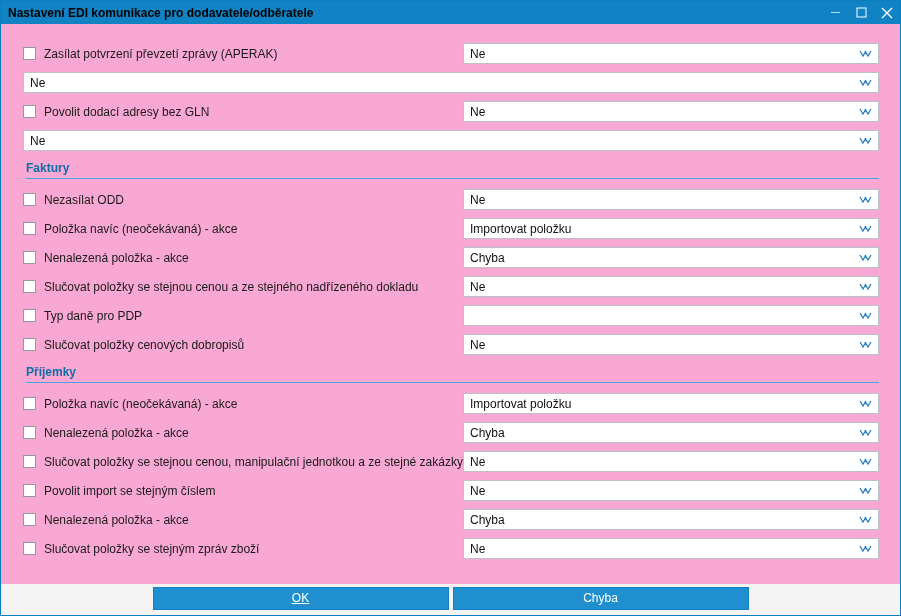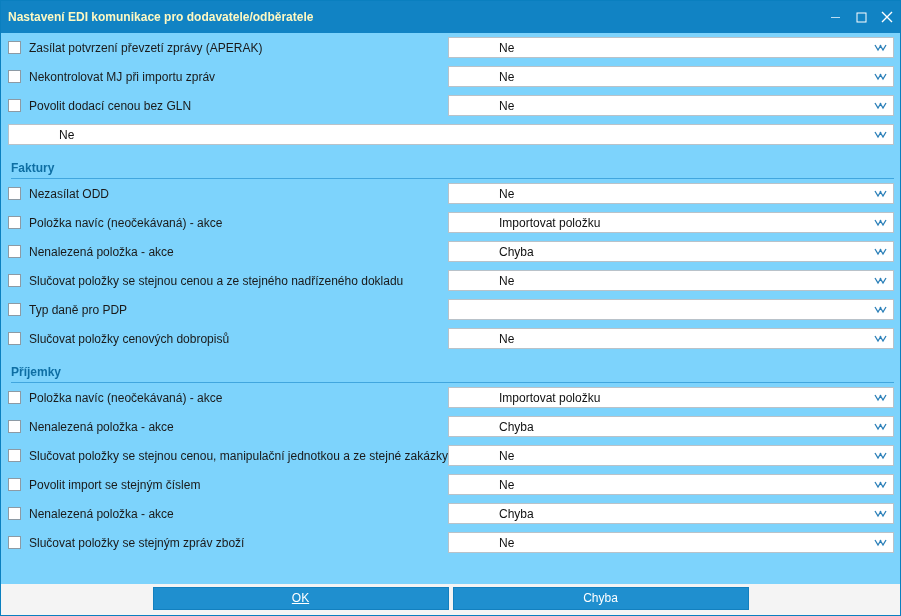--- a/index.html
+++ b/index.html
@@ -49,23 +49,23 @@
     top: 1px;
     right: 8px;
     font-size: 12px;
     color: #8fa0ad;
     letter-spacing: 8px;
   }
 
   
   .titlebar {
     position: relative;
-    height: 32px;
+    height: 23px;
     background: #1183c4;
-    color: #fef9c3;
+    color: #000000;
     display: flex;
     align-items: center;
     z-index: 5;
     flex: 0 0 auto;
   }
   .titlebar .title {
     font-size: 12px;
     font-weight: bold;
     padding-left: 7px;
     white-space: nowrap;
@@ -85,22 +85,22 @@
     color: #eaf4fb;
     font-size: 13px;
     line-height: 1;
   }
   .titlebar .win-btn.minimize { color: #bcddf2; font-size: 11px; }
   .titlebar .win-btn svg { display: block; }
 
   
   .content {
     flex: 1 1 auto;
-    padding: 0;
-    background: #7dd3fc;
+    padding: 15px;
+    background: #f9a8d4;
     position: relative;
   }
 
   .row {
     display: flex;
     align-items: center;
     height: 29px;
     padding: 0 6px 0 7px;
     box-sizing: border-box;
   }
@@ -135,41 +135,40 @@
     border: 1px solid #b9c2c9;
     background: #ffffff;
     display: flex;
     align-items: center;
   }
   .combo .val {
     padding-left: 6px;
     font-size: 12px;
     color: #111111;
     white-space: nowrap;
-    margin-left: 44px;
   }
   .combo .arrow {
     position: absolute;
     right: 6px;
     top: 0;
     height: 21px;
     display: flex;
     align-items: center;
     color: #2a7fb8;
   }
   .combo .arrow svg { display: block; }
 
   
   .section {
     height: 30px;
     padding: 0 6px 0 10px;
     box-sizing: border-box;
     display: flex;
     flex-direction: column;
-    justify-content: flex-end;
+    justify-content: center;
   }
   .section .stitle {
     font-size: 12px;
     font-weight: bold;
     color: #0e6ea3;
     padding-bottom: 3px;
   }
   .section .sline {
     height: 1px;
     background: #41a6de;
@@ -243,37 +242,33 @@
       <div class="combo">
         <div class="val">Ne</div>
         <div class="arrow">
           <svg width="13" height="9" viewBox="0 0 13 9">
               <path d="M1 1 L4 6 L7 1 M6 1 L9 6 L12 1" stroke="#2a7fb8" stroke-width="1.3" fill="none"></path>
             </svg>
         </div>
       </div>
     </div>
     <div class="row">
-      <div class="left">
-        <div class="chk"></div>
-        <div class="lbl">Nekontrolovat MJ při importu zpráv</div>
-      </div>
-      <div class="combo">
-        <div class="val">Ne</div>
-        <div class="arrow">
-          <svg width="13" height="9" viewBox="0 0 13 9">
-              <path d="M1 1 L4 6 L7 1 M6 1 L9 6 L12 1" stroke="#2a7fb8" stroke-width="1.3" fill="none"></path>
-            </svg>
-        </div>
-      </div>
-    </div>
-    <div class="row">
-      <div class="left">
-        <div class="chk"></div>
-        <div class="lbl">Povolit dodací cenou bez GLN</div>
+      <div class="combo">
+        <div class="val">Ne</div>
+        <div class="arrow">
+          <svg width="13" height="9" viewBox="0 0 13 9">
+              <path d="M1 1 L4 6 L7 1 M6 1 L9 6 L12 1" stroke="#2a7fb8" stroke-width="1.3" fill="none"></path>
+            </svg>
+        </div>
+      </div>
+    </div>
+    <div class="row">
+      <div class="left">
+        <div class="chk"></div>
+        <div class="lbl">Povolit dodací adresy bez GLN</div>
       </div>
       <div class="combo">
         <div class="val">Ne</div>
         <div class="arrow">
           <svg width="13" height="9" viewBox="0 0 13 9">
               <path d="M1 1 L4 6 L7 1 M6 1 L9 6 L12 1" stroke="#2a7fb8" stroke-width="1.3" fill="none"></path>
             </svg>
         </div>
       </div>
     </div>

